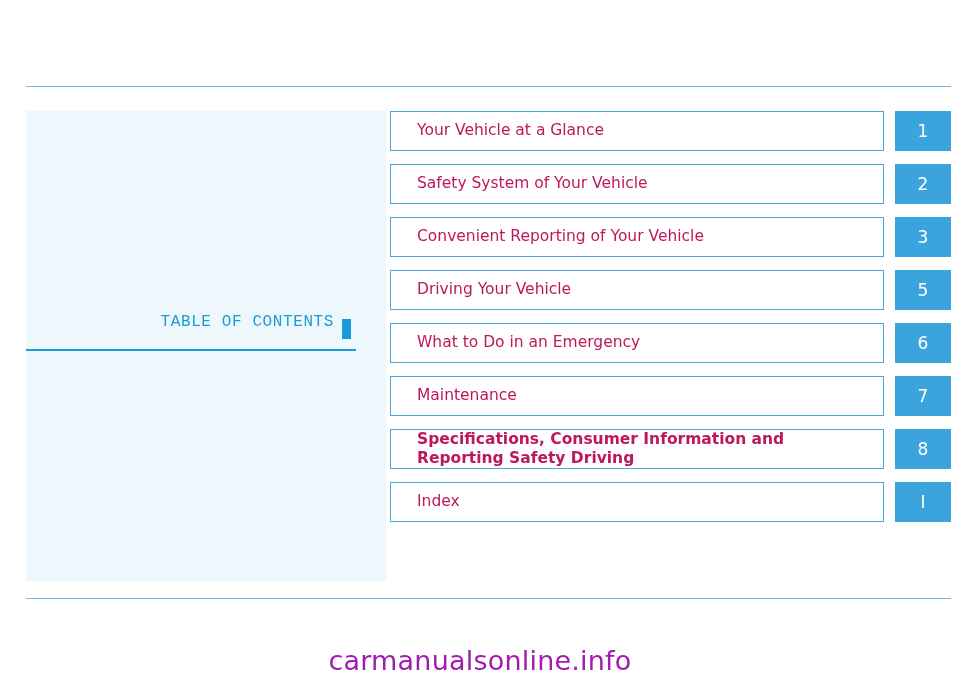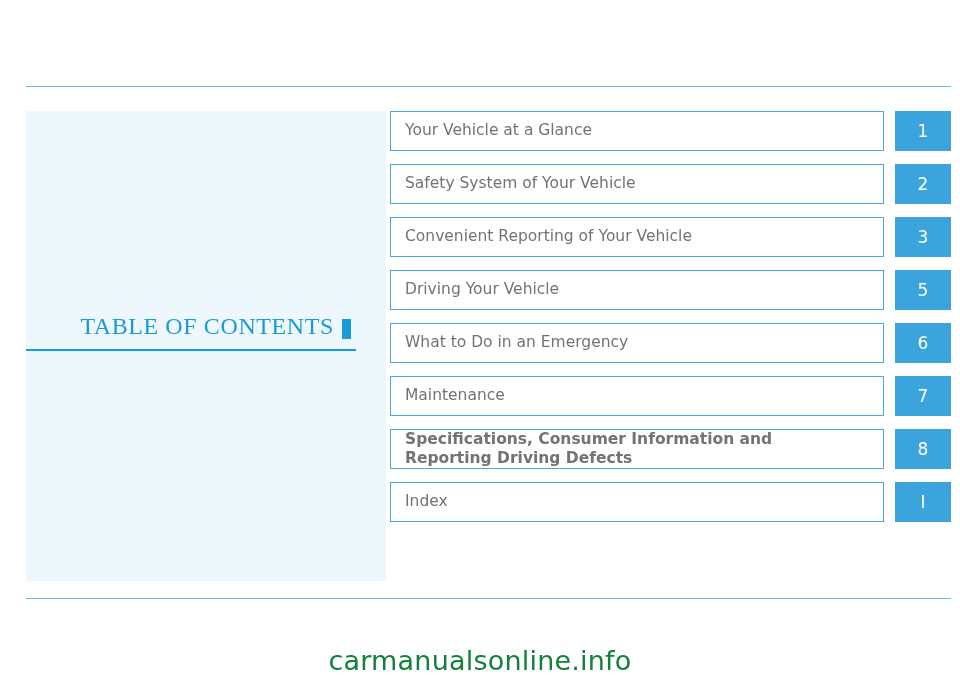--- a/index.html
+++ b/index.html
@@ -56,24 +56,24 @@
     position: absolute;
     left: 26px;
     top: 313px;
     width: 330px;
     height: 40px;
   }
   .toc-title {
     position: absolute;
     right: 22px;
     top: 0;
-    font-size: 24px;
+    font-size: 16px;
     letter-spacing: 0.6px;
     color: #1a9bd7;
-    font-family: Liberation Serif, serif;
+    font-family: Liberation Mono, monospace;
     white-space: nowrap;
   }
   .toc-title-mark {
     position: absolute;
     right: 5px;
     top: 6px;
     width: 9px;
     height: 20px;
     background: #1a9bd7;
   }
@@ -100,23 +100,23 @@
     display: flex;
     align-items: stretch;
   }
   .row-label {
     width: 494px;
     box-sizing: border-box;
     border: 1px solid #4aa8dd;
     background: #ffffff;
     display: flex;
     align-items: center;
-    padding-left: 14px;
+    padding-left: 26px;
     font-size: 15.5px;
-    color: #737373;
+    color: #be185d;
     line-height: 1.25;
   }
   .row-label .two-line {
     display: block;
     font-weight: bold;
   }
   .row-num {
     width: 56px;
     margin-left: 11px;
     background: #3ca4dd;
@@ -128,21 +128,21 @@
   }
 
   
   .watermark {
     position: absolute;
     left: 0;
     top: 645px;
     width: 960px;
     text-align: center;
     font-size: 27px;
-    color: #15803d;
+    color: #a21caf;
     letter-spacing: 0.2px;
     font-family: "DejaVu Sans", sans-serif;
   }
 </style>
 </head>
 <body>
 
 <div class="page">
 
   <div class="rule-top"></div>
@@ -198,21 +198,21 @@
       <div class="row-label">
         <span>Maintenance</span>
       </div>
       <div class="row-num">7</div>
     </div>
 
     <div class="row">
       <div class="row-label">
         <span>
           <span class="two-line">Specifications, Consumer Information and</span>
-          <span class="two-line">Reporting Driving Defects</span>
+          <span class="two-line">Reporting Safety Driving</span>
         </span>
       </div>
       <div class="row-num">8</div>
     </div>
 
     <div class="row">
       <div class="row-label">
         <span>Index</span>
       </div>
       <div class="row-num">I</div>

